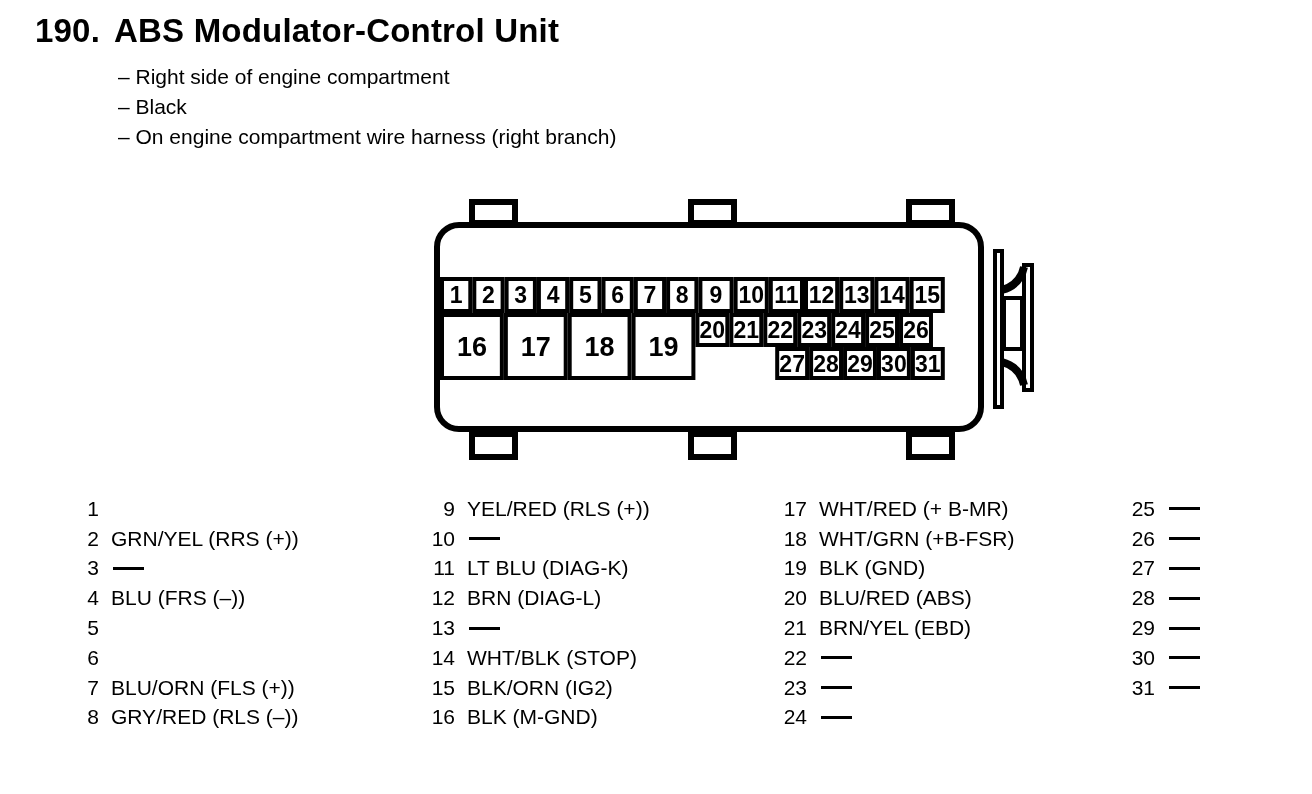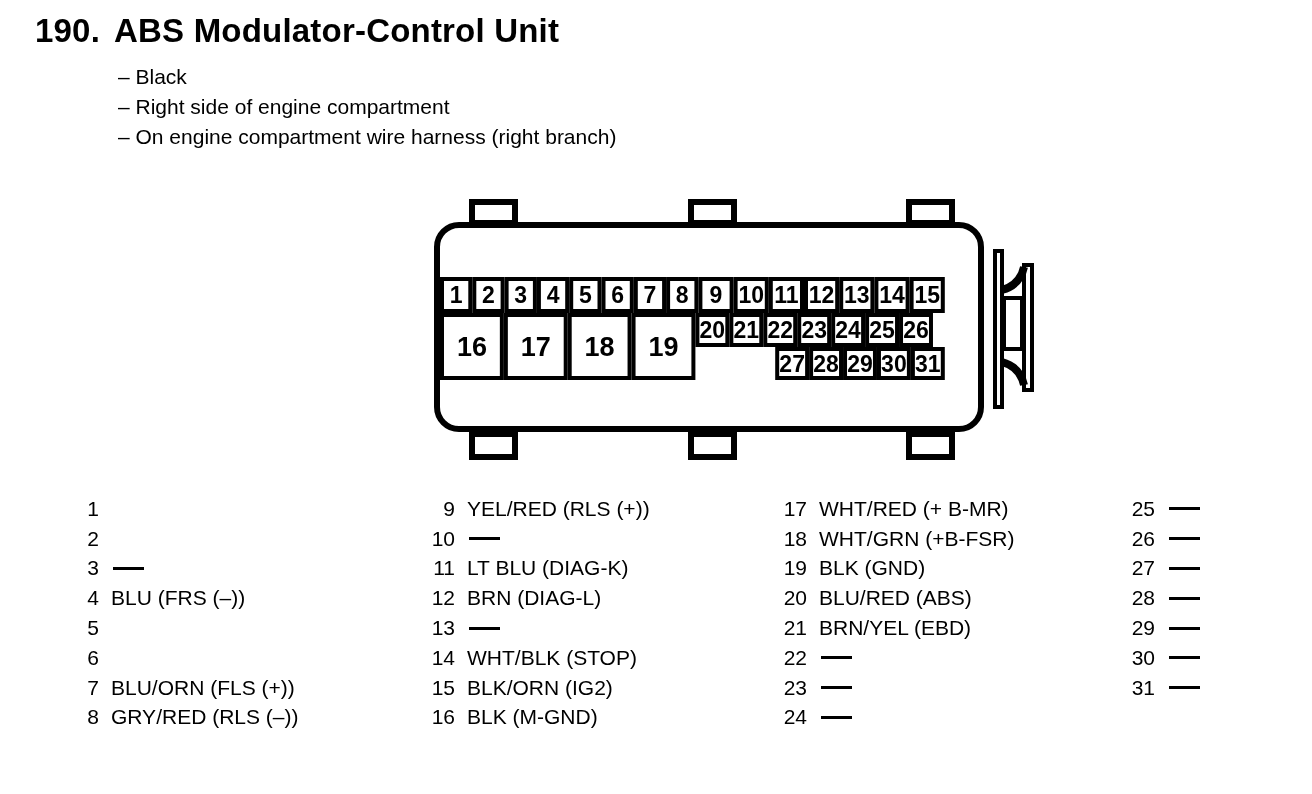--- a/index.html
+++ b/index.html
@@ -70,22 +70,22 @@
   }
 </style>
 </head>
 <body>
 
 <div class="page">
 
   <h1 class="title"><span class="sec-num">190.</span><span>ABS Modulator-Control Unit</span></h1>
 
   <div class="notes">
+    <div>– Right side of engine compartment</div>
     <div>– Black</div>
-    <div>– Right side of engine compartment</div>
     <div>– On engine compartment wire harness (right branch)</div>
   </div>
 
   <svg id="connector-svg" width="640" height="290" viewBox="420 190 640 290">
 
     <g>
       <rect x="472" y="202" width="43" height="21" stroke-width="6"></rect>
       <rect x="691" y="202" width="43" height="21" stroke-width="6"></rect>
       <rect x="909" y="202" width="43" height="21" stroke-width="6"></rect>
       <rect x="472" y="434" width="43" height="23" stroke-width="6"></rect>
@@ -169,20 +169,21 @@
       </g>
   </svg>
 
   <div id="legend">
       <div class="legend-col" style="left: 69px;">
         <div class="legend-row">
           <span class="legend-num">1</span>
         </div>
         <div class="legend-row">
           <span class="legend-num">2</span>
+          <span class="legend-label">GRN/YEL (RRS (+))</span>
         </div>
         <div class="legend-row">
           <span class="legend-num">3</span>
           <span class="legend-dash"></span>
         </div>
         <div class="legend-row">
           <span class="legend-num">4</span>
           <span class="legend-label">BLU (FRS (–))</span>
         </div>
         <div class="legend-row">

